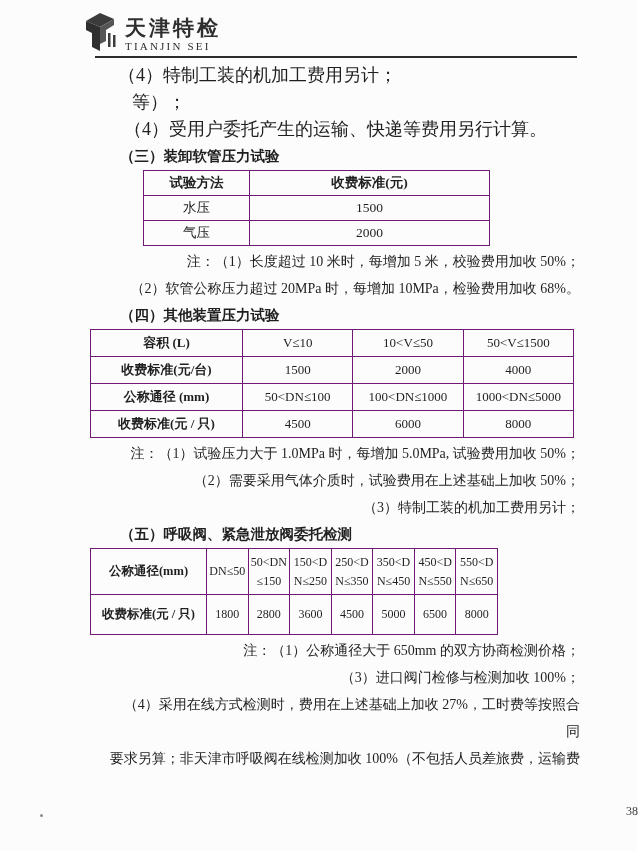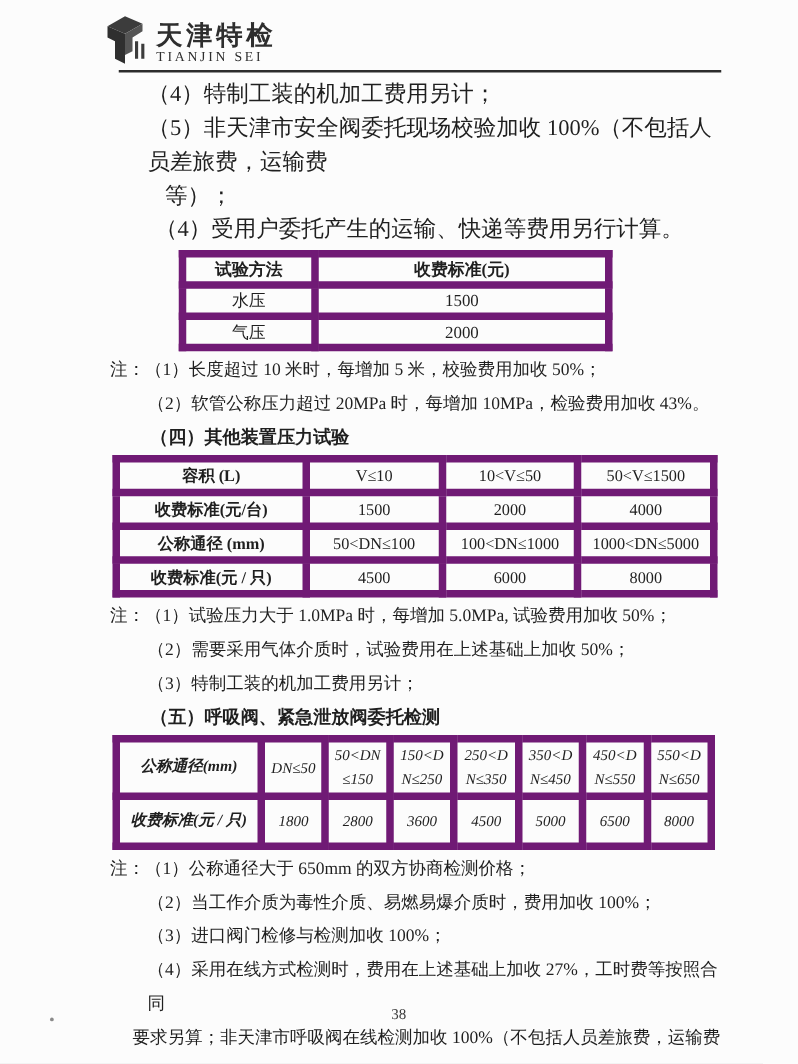--- a/index.html
+++ b/index.html
@@ -17,41 +17,41 @@
   .logo-title { font-size:21px; font-weight:bold; letter-spacing:3px; line-height:24px; color:#2e2e2e; }
   .logo-sub { font-size:11px; font-weight:normal; letter-spacing:2.2px; line-height:13px; color:#2e2e2e; }
   .rule { position:absolute; top:56px; left:95px; width:482px; border-top:2px solid #2c2c2c; }
   
   .content { padding:5px 58px 0 88px; }
   .item { font-size:18px; line-height:27px; }
   .ind-a { padding-left:30px; }
   .ind-b { padding-left:44px; }
   .ind-c { padding-left:36px; }
   .heading { font-weight:bold; font-size:14.5px; line-height:22px; padding-left:32px; margin:2px 0 1px 0; }
-  .note { font-size:14px; line-height:27px; }
+  .note { font-size:14px; line-height:27px;text-align:right; }
   .note-first { padding-left:0; }
   .note-sub { padding-left:30px; }
   .note-wrap { padding-left:18px; }
   
   table { border-collapse:collapse; text-align:center; table-layout:fixed; }
-  td { border:6px solid #701a75; padding:0 2px; vertical-align:middle;margin-top:48px; }
+  td { border:1px solid #701a75; padding:0 2px; vertical-align:middle;margin-top:48px; }
   .bold { font-weight:bold; }
   .t1 { margin:3px 0 2px 55px; width:347px; font-size:13.5px; }
   .t1 td { height:25px; }
   .t1 .c0 { width:106px; }
   .t2 { margin:3px 0 2px 2px; width:484px; font-size:13px; }
   .t2 td { height:27px; }
   .t2 .c0 { width:152px; }
-  .t3 { margin:3px 0 2px 2px; width:482px; font-size:12px;font-style:italic; }
+  .t3 { margin:3px 0 2px 2px; width:408px; font-size:12px; }
   .t3 .hrow td { height:46px; line-height:1.55; }
   .t3 .vrow td { height:40px; }
   .t3 .c0 { width:116px; font-size:12.5px; line-height:1.4; }
   .t3 td.rng { word-break:break-all; }
   
-  .page-number { position:absolute; top:804px; left:0; width:100%; text-align:center; font-size:12px; color:#3a3a3a; }
+  .page-number { position:absolute; top:804px; left:0; width:100%; text-align:right; font-size:12px; color:#3a3a3a; }
   .speck { position:absolute; left:40px; top:814px; width:3px; height:3px; border-radius:50%; background:#8a8a8a; }
 </style>
 </head>
 <body>
 
 <div class="page">
 
   <div class="header">
     <div class="logo">
       <span>
@@ -67,44 +67,44 @@
         <span class="logo-title">天津特检</span>
         <span class="logo-sub">TIANJIN SEI</span>
       </span>
     </div>
     <div class="rule"></div>
   </div>
 
   <div class="content">
 
     <p class="item ind-a">（4）特制工装的机加工费用另计；</p>
-    <p class="item ind-a">（5）非天津市安全阀委托现场校验加收 100%（不包括人员差旅费，运输费</p>
     <p class="item ind-b">等）；</p>
     <p class="item ind-c">（4）受用户委托产生的运输、快递等费用另行计算。</p>
 
+    <p class="heading">（三）装卸软管压力试验</p>
 
     <table class="t1">
       <tbody>
           <tr>
         <td class="c0 bold">试验方法</td>
         <td class="bold">收费标准(元)</td>
       </tr>
       <tr>
         <td class="c0">水压</td>
         <td>1500</td>
       </tr>
       <tr>
         <td class="c0">气压</td>
         <td>2000</td>
       </tr>
     </tbody>
       </table>
 
     <p class="note note-first">注：（1）长度超过 10 米时，每增加 5 米，校验费用加收 50%；</p>
-    <p class="note note-sub">（2）软管公称压力超过 20MPa 时，每增加 10MPa，检验费用加收 43%。</p>
+    <p class="note note-sub">（2）软管公称压力超过 20MPa 时，每增加 10MPa，检验费用加收 68%。</p>
 
     <p class="heading">（四）其他装置压力试验</p>
 
     <table class="t2">
       <tbody>
           <tr>
         <td class="c0 bold">容积 (L)</td>
         <td>V≤10</td>
         <td>10&lt;V≤50</td>
         <td>50&lt;V≤1500</td>
@@ -155,21 +155,20 @@
         <td>3600</td>
         <td>4500</td>
         <td>5000</td>
         <td>6500</td>
         <td>8000</td>
       </tr>
     </tbody>
       </table>
 
     <p class="note note-first">注：（1）公称通径大于 650mm 的双方协商检测价格；</p>
-    <p class="note note-sub">（2）当工作介质为毒性介质、易燃易爆介质时，费用加收 100%；</p>
     <p class="note note-sub">（3）进口阀门检修与检测加收 100%；</p>
     <p class="note note-sub">（4）采用在线方式检测时，费用在上述基础上加收 27%，工时费等按照合同</p>
     <p class="note note-wrap">要求另算；非天津市呼吸阀在线检测加收 100%（不包括人员差旅费，运输费</p>
 
   </div>
 
   <div class="page-number">38</div>
   <div class="speck"></div>
 
 </div>

